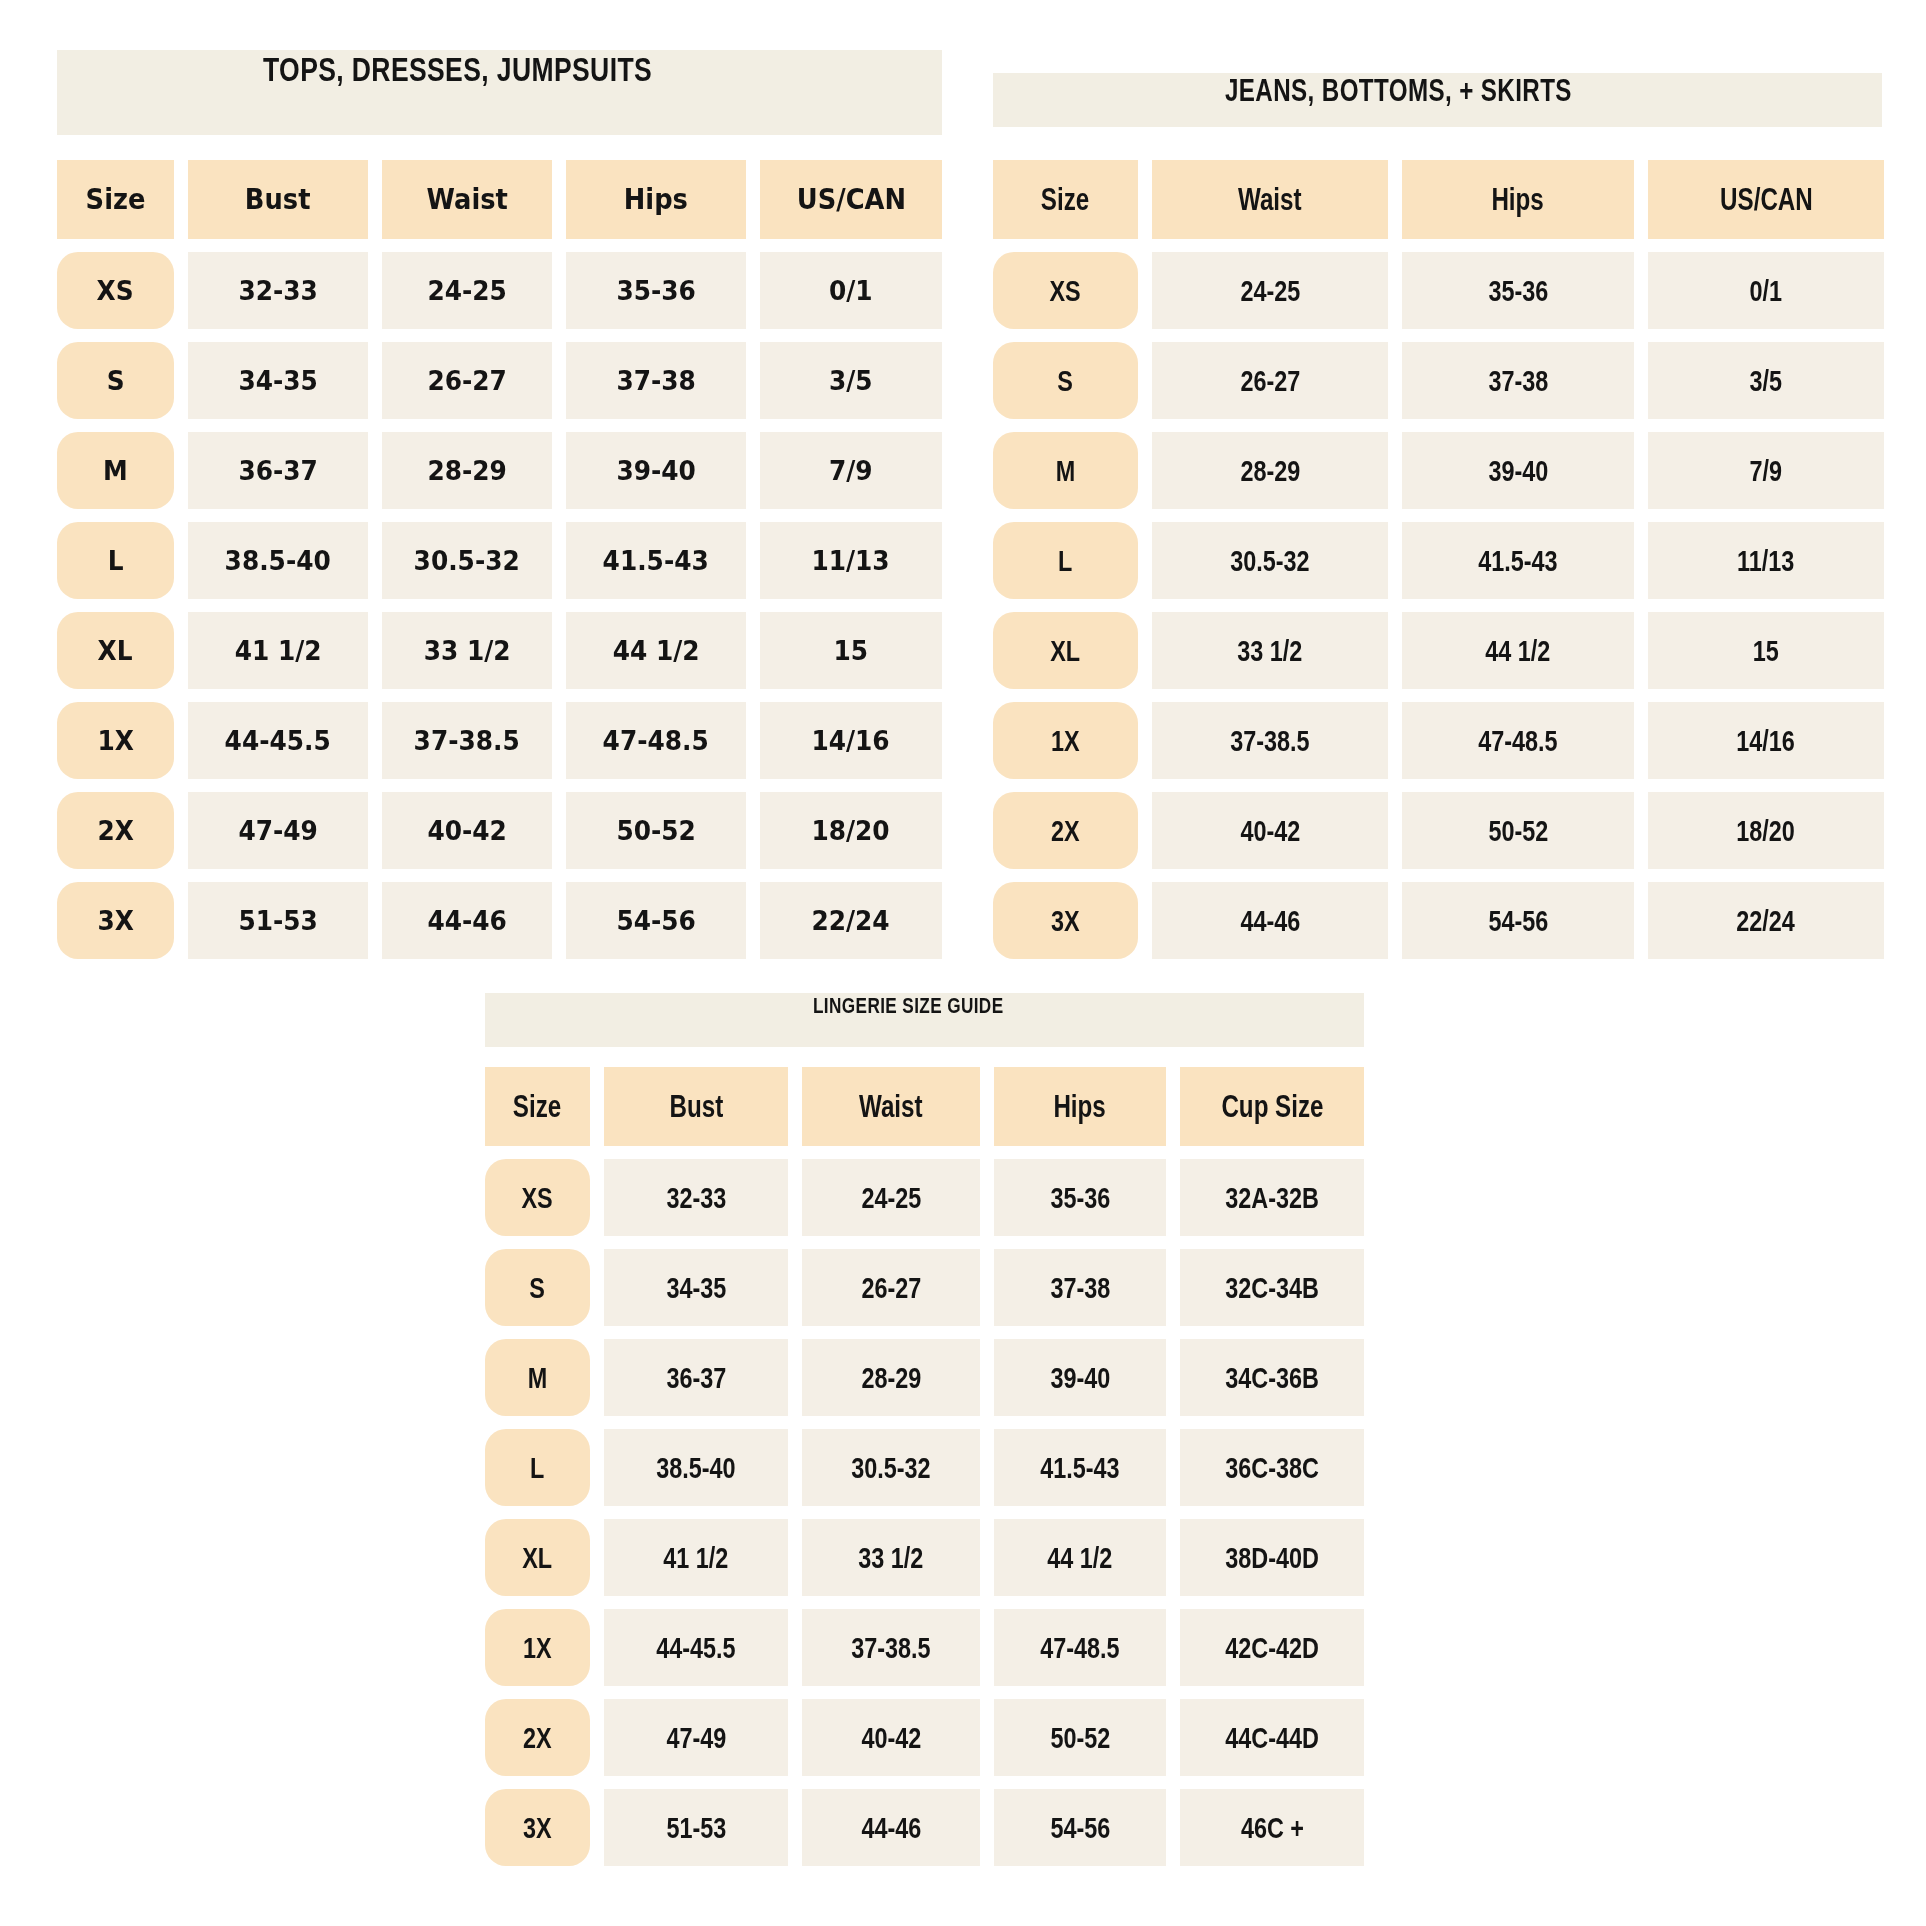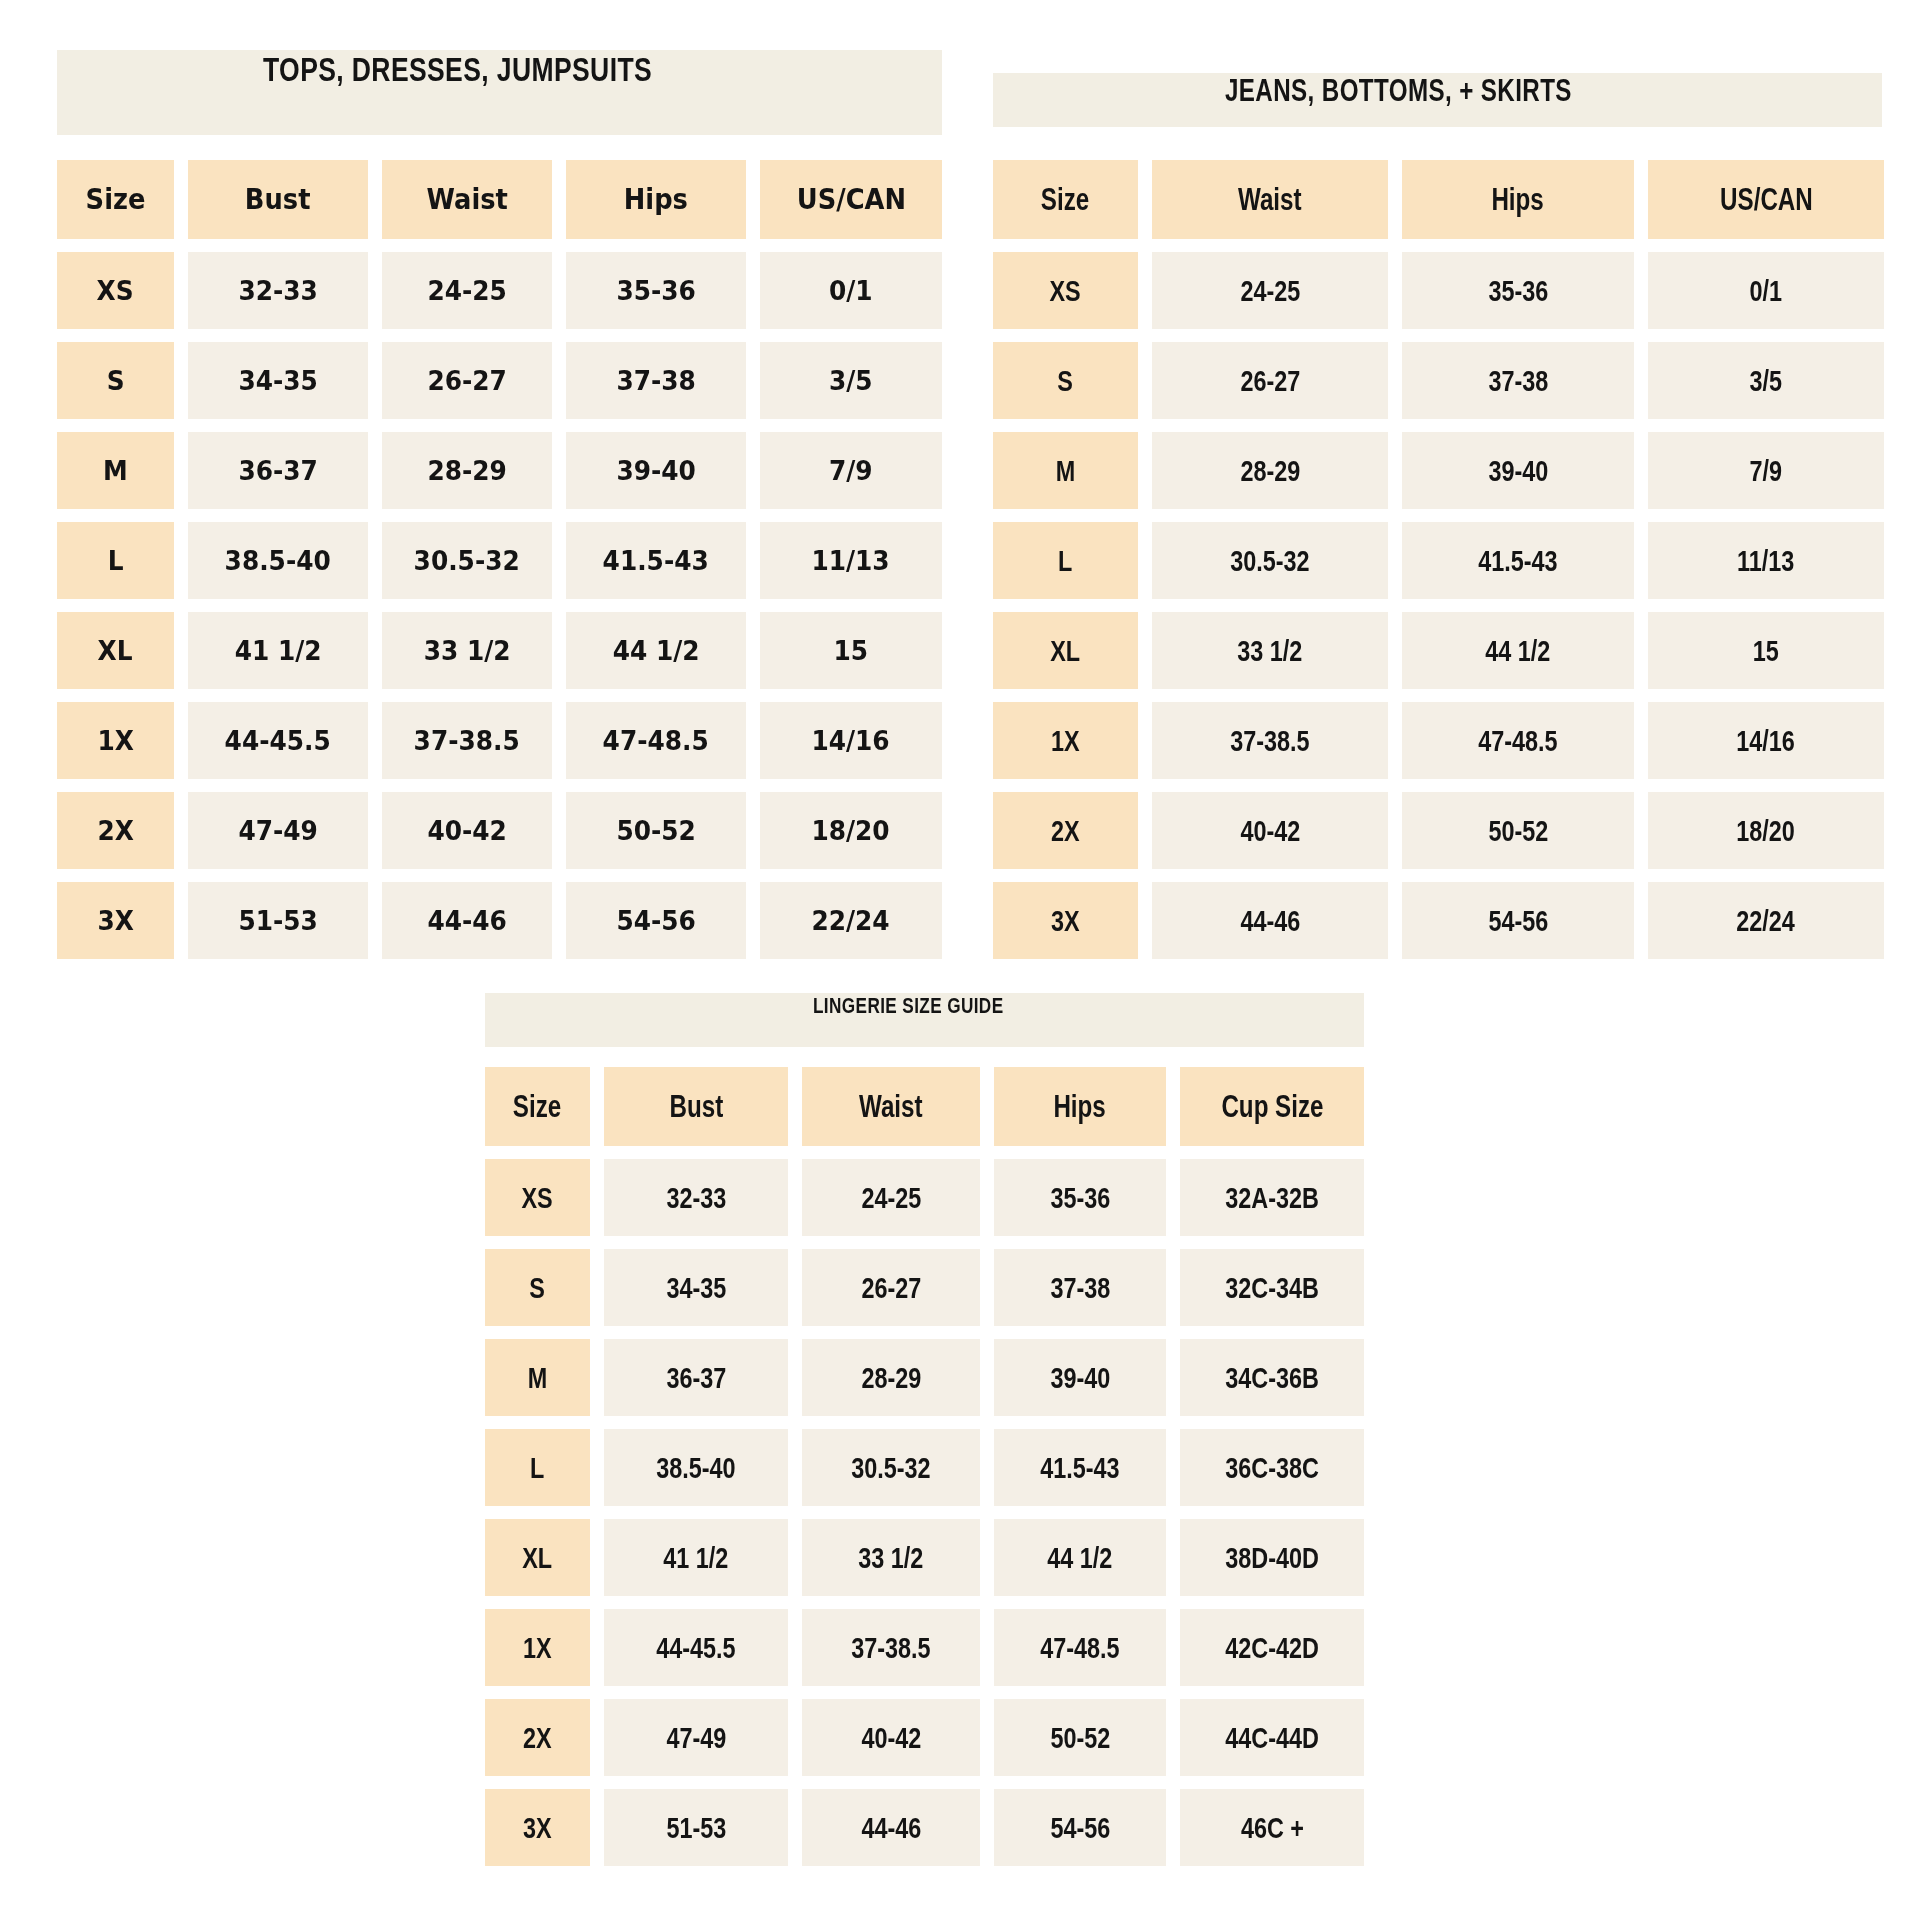--- a/index.html
+++ b/index.html
@@ -39,21 +39,21 @@
     display:grid;
     column-gap:14px;row-gap:13px;
     grid-auto-rows:77px;
     text-align:center;
   }
   .cell{
     display:flex;align-items:center;justify-content:center;
     box-sizing:border-box;
   }
   .cell.hdr{background:#fae3c0;font-size:28px;}
-  .cell.size{background:#fae3c0;}
+  .cell.size{background:#fae3c0;border-radius:21px;}
   .cell.data{background:#f4efe6;}
   .grid.round .cell{font-size:27px;}
   .grid.round .cell.hdr{font-size:28px;}
   .grid.cond .cell{font-size:30px;}
   .grid.cond .cell.hdr{font-size:31px;}
   
   #tops-title{left:57px;top:50px;width:885px;height:85px;padding-left:26px;}
   #tops-title .main{font-size:34px;letter-spacing:0.5px;}
   #tops-title .sub{font-size:21px;margin-top:4px;}
   #tops-grid{left:57px;top:160px;width:885px;grid-template-columns:117px 180px 170px 180px 182px;grid-template-rows:79px;}

